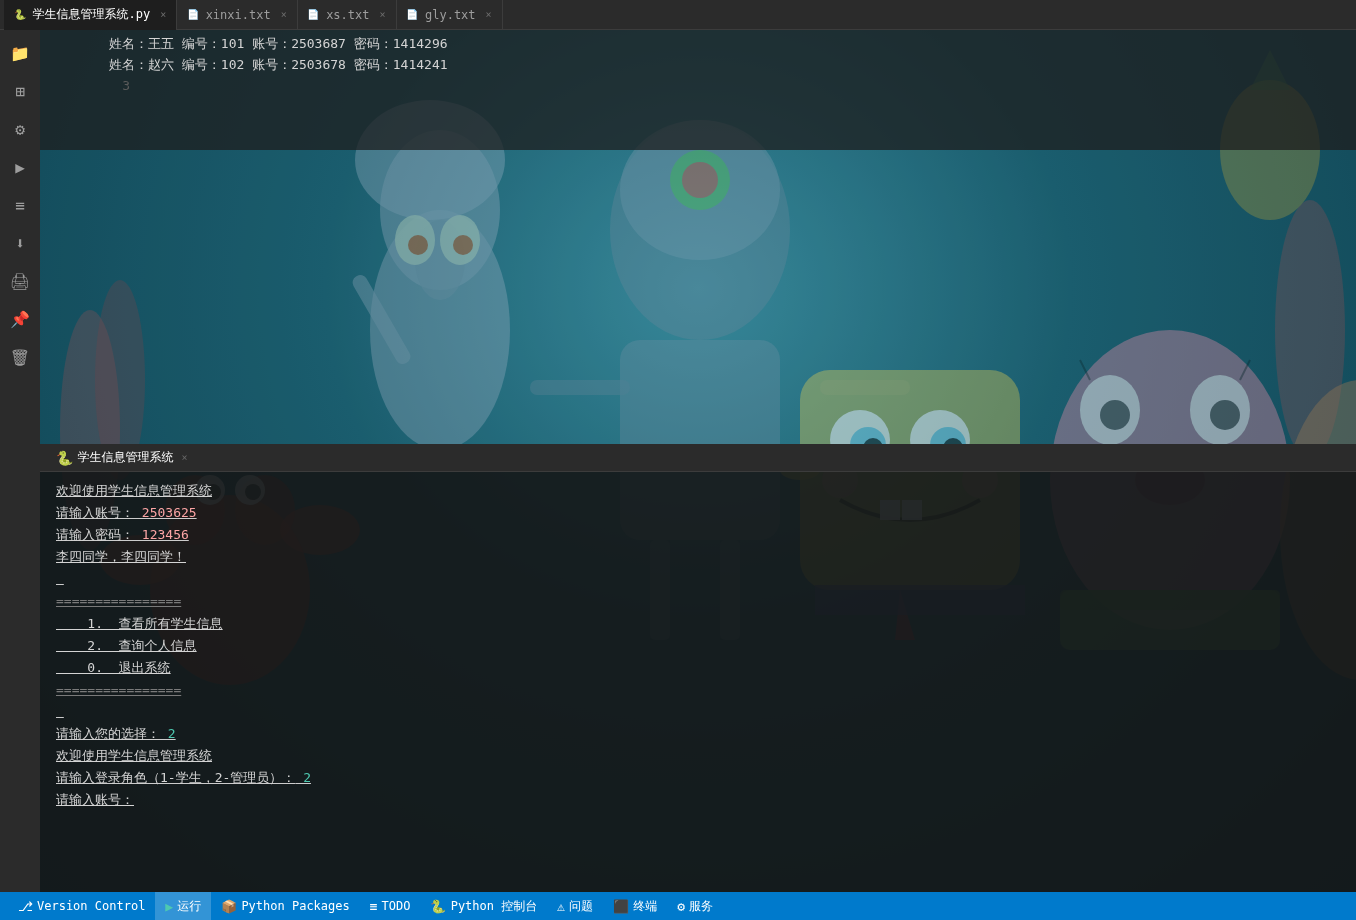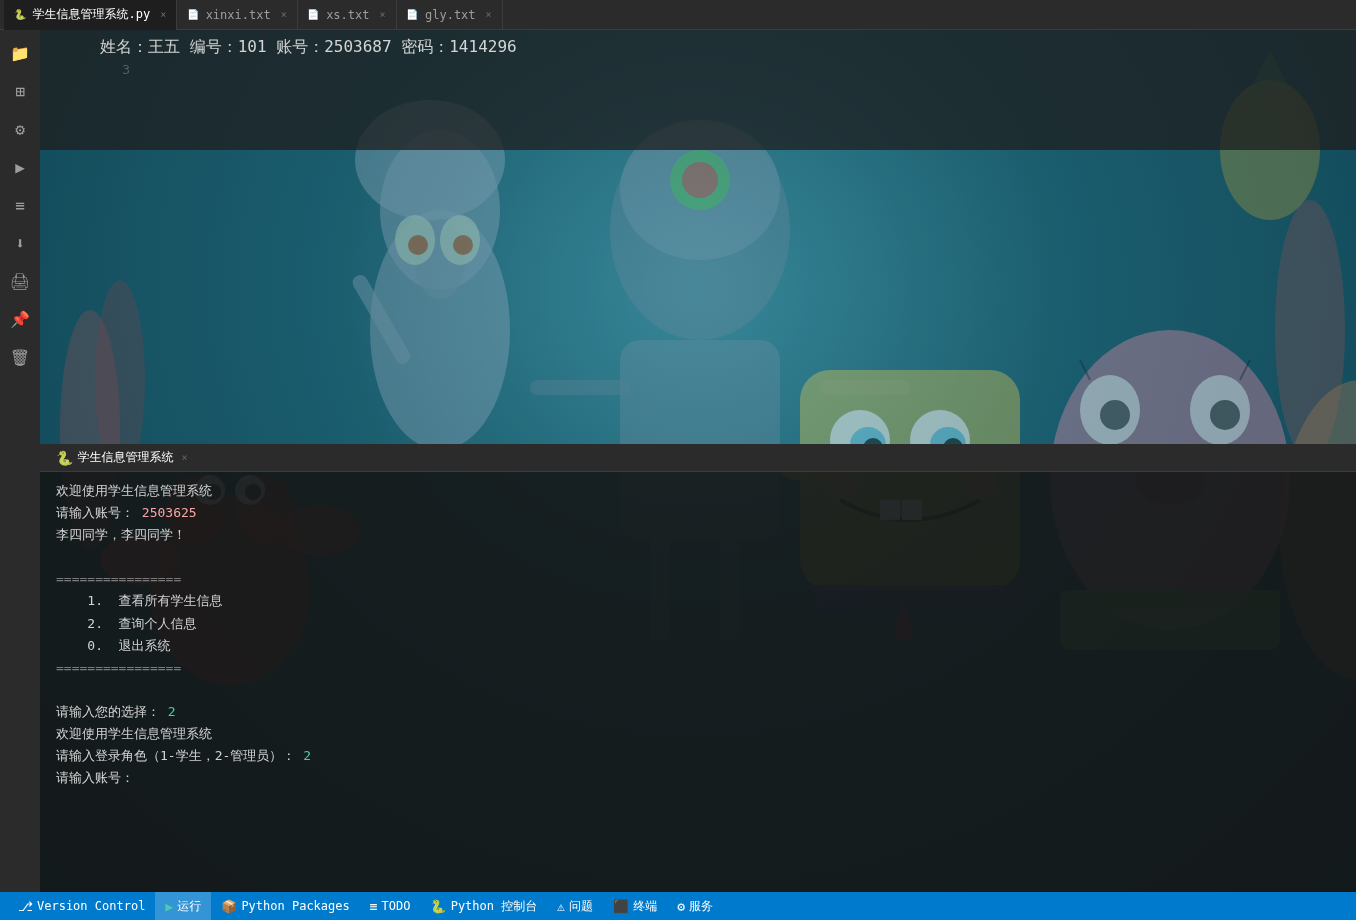--- a/index.html
+++ b/index.html
@@ -129,21 +129,22 @@
       gap: 8px;
     }
     .line-num {
       color: #5a5a5a;
       min-width: 30px;
       text-align: right;
       user-select: none;
     }
     .line-code {
       color: #d4d4d4;
-      font-size: 16px;
+      font-size: 13px;
+      margin-left: 9px;
     }
 
     
     .terminal-panel {
       position: absolute;
       bottom: 0;
       left: 0;
       right: 0;
       background: rgba(20, 20, 20, 0.88);
       z-index: 20;
@@ -155,21 +156,21 @@
     .terminal-content {
       padding: 8px 16px;
       font-size: 13px;
       line-height: 1.7;
       color: #cccccc;
       height: 420px;
       overflow-y: auto;
       font-family: 'Consolas', monospace;
     }
 
-    .term-line { display: block; white-space: pre; }
+    .term-line { display: block; white-space: pre; text-decoration: underline; }
     .term-green { color: #4ec9b0; }
     .term-white { color: #d4d4d4; }
     .term-dim { color: #7a7a7a; }
     .term-input { color: #fca5a5; }
     .run-label { color: #4ec9b0; font-size: 11px; }
 
     
     .status-bar {
       height: 28px;
       background: #007acc;
@@ -358,39 +359,43 @@
         <ellipse cx="1320" cy="500" rx="80" ry="150" fill="rgba(220,140,80,0.5)"></ellipse>
       </svg>
 
       <div class="editor-panel">
 
         <div class="file-content">
           <div class="line">
             <span class="line-code">姓名：王五  编号：101  账号：2503687  密码：1414296</span>
           </div>
           <div class="line">
+            <span class="line-code">姓名：赵六  编号：102  账号：2503678  密码：1414241</span>
+          </div>
+          <div class="line">
             <span class="line-num">3</span>
           </div>
         </div>
 
         <div style="flex:1"></div>
 
         <div class="terminal-panel">
 
           <div class="run-tab-bar">
             <div class="run-tab active">
               <span class="emoji">🐍</span>
               <span>学生信息管理系统</span>
               <span class="close-btn">×</span>
             </div>
           </div>
 
           <div class="terminal-content">
             <span class="term-line term-white">欢迎使用学生信息管理系统</span>
             <span class="term-line"><span class="term-white">请输入账号：</span><span class="term-input"> 2503625</span></span>
+            <span class="term-line"><span class="term-white">请输入密码：</span><span class="term-input"> 123456</span></span>
             <span class="term-line term-white">李四同学，李四同学！</span>
             <span class="term-line"> </span>
             <span class="term-line term-dim">================</span>
             <span class="term-line term-white">    1.  查看所有学生信息</span>
             <span class="term-line term-white">    2.  查询个人信息</span>
             <span class="term-line term-white">    0.  退出系统</span>
             <span class="term-line term-dim">================</span>
             <span class="term-line"> </span>
             <span class="term-line"><span class="term-white">请输入您的选择：</span><span class="term-green"> 2</span></span>
             <span class="term-line term-white">欢迎使用学生信息管理系统</span>

